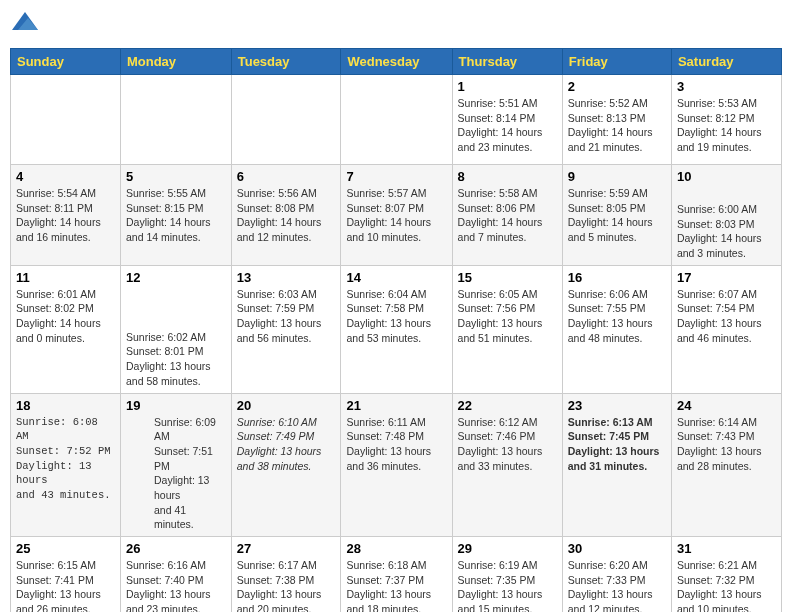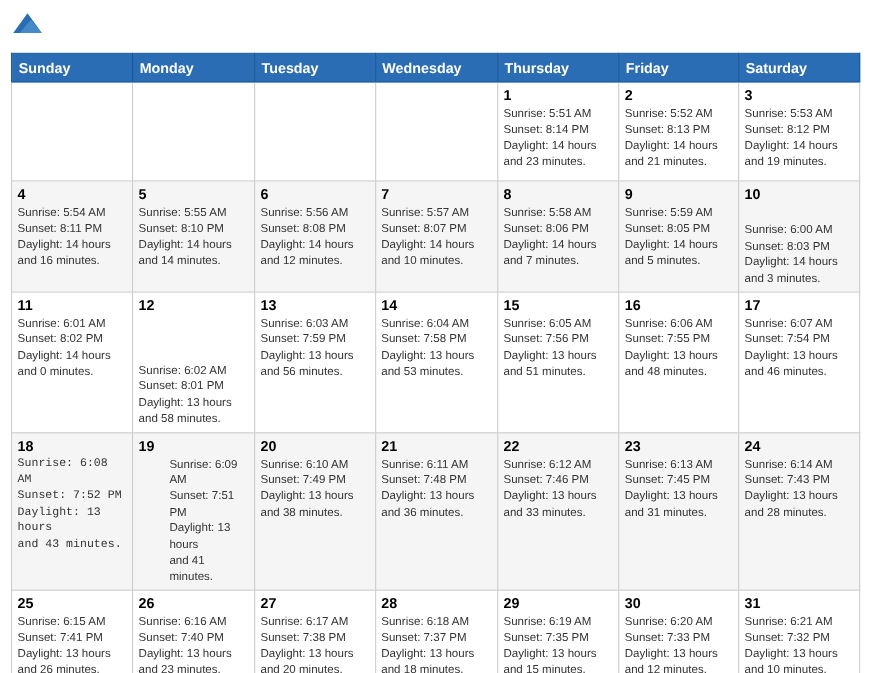--- a/index.html
+++ b/index.html
@@ -52,21 +52,21 @@
       font-size: 16px;
       color: #555;
     }
     .calendar-table {
       width: 100%;
       border-collapse: collapse;
       border: 1px solid #ccc;
     }
     .calendar-table th {
       background-color: #2a6db5;
-      color: #ffffff;
+      color: #fde047;
       text-align: left;
       padding: 5px 6px;
       font-size: 13px;
       font-weight: bold;
       border: 1px solid #1a5a9a;
     }
     .calendar-table td {
       vertical-align: top;
       border: 1px solid #ccc;
       padding: 4px 5px;
@@ -157,21 +157,21 @@
         <td>
           <span class="day-number">4</span>
           <div class="day-info" style="white-space: pre-line;">Sunrise: 5:54 AM
 Sunset: 8:11 PM
 Daylight: 14 hours
 and 16 minutes.</div>
         </td>
         <td>
           <span class="day-number">5</span>
           <div class="day-info" style="white-space: pre-line;">Sunrise: 5:55 AM
-Sunset: 8:10 PM
+Sunset: 8:15 PM
 Daylight: 14 hours
 and 14 minutes.</div>
         </td>
         <td>
           <span class="day-number">6</span>
           <div class="day-info" style="white-space: pre-line;">Sunrise: 5:56 AM
 Sunset: 8:08 PM
 Daylight: 14 hours
 and 12 minutes.</div>
         </td>
@@ -265,42 +265,42 @@
         </td>
         <td>
           <span class="day-number">19</span>
           <div class="day-info" style="white-space: pre-line; margin-left: 28px;">Sunrise: 6:09 AM
 Sunset: 7:51 PM
 Daylight: 13 hours
 and 41 minutes.</div>
         </td>
         <td>
           <span class="day-number">20</span>
-          <div class="day-info" style="white-space: pre-line;">Sunrise: 6:10 AM
+          <div class="day-info" style="white-space: pre-line; font-style: italic;">Sunrise: 6:10 AM
 Sunset: 7:49 PM
 Daylight: 13 hours
 and 38 minutes.</div>
         </td>
         <td>
           <span class="day-number">21</span>
           <div class="day-info" style="white-space: pre-line;">Sunrise: 6:11 AM
 Sunset: 7:48 PM
 Daylight: 13 hours
 and 36 minutes.</div>
         </td>
         <td>
           <span class="day-number">22</span>
           <div class="day-info" style="white-space: pre-line;">Sunrise: 6:12 AM
 Sunset: 7:46 PM
 Daylight: 13 hours
 and 33 minutes.</div>
         </td>
         <td>
           <span class="day-number">23</span>
-          <div class="day-info" style="white-space: pre-line;">Sunrise: 6:13 AM
+          <div class="day-info" style="white-space: pre-line; font-weight: bold;">Sunrise: 6:13 AM
 Sunset: 7:45 PM
 Daylight: 13 hours
 and 31 minutes.</div>
         </td>
         <td>
           <span class="day-number">24</span>
           <div class="day-info" style="white-space: pre-line;">Sunrise: 6:14 AM
 Sunset: 7:43 PM
 Daylight: 13 hours
 and 28 minutes.</div>

